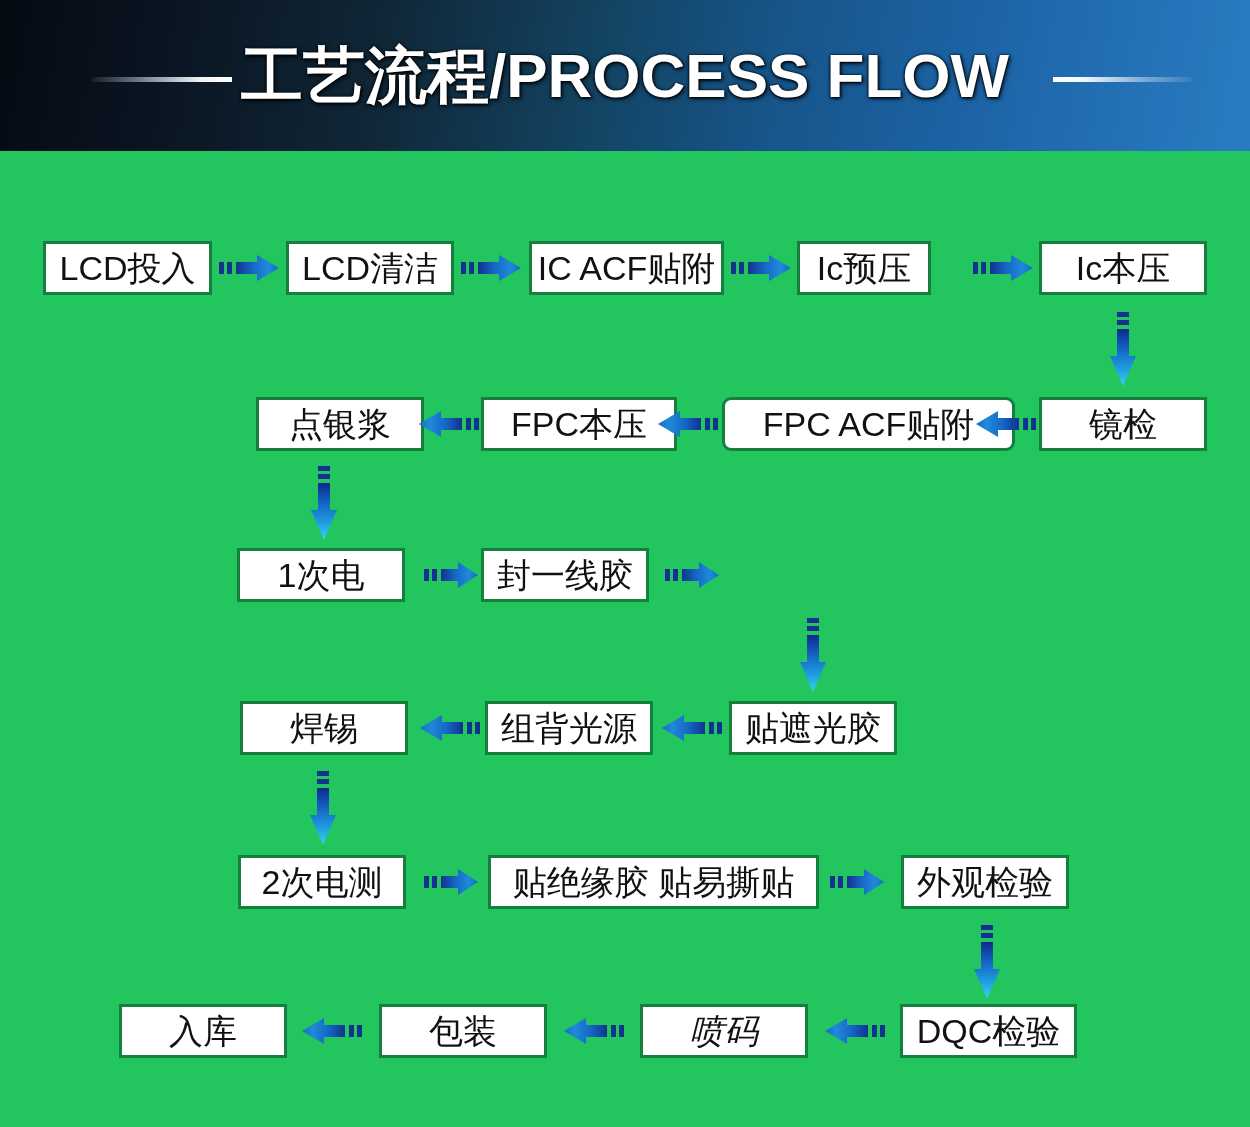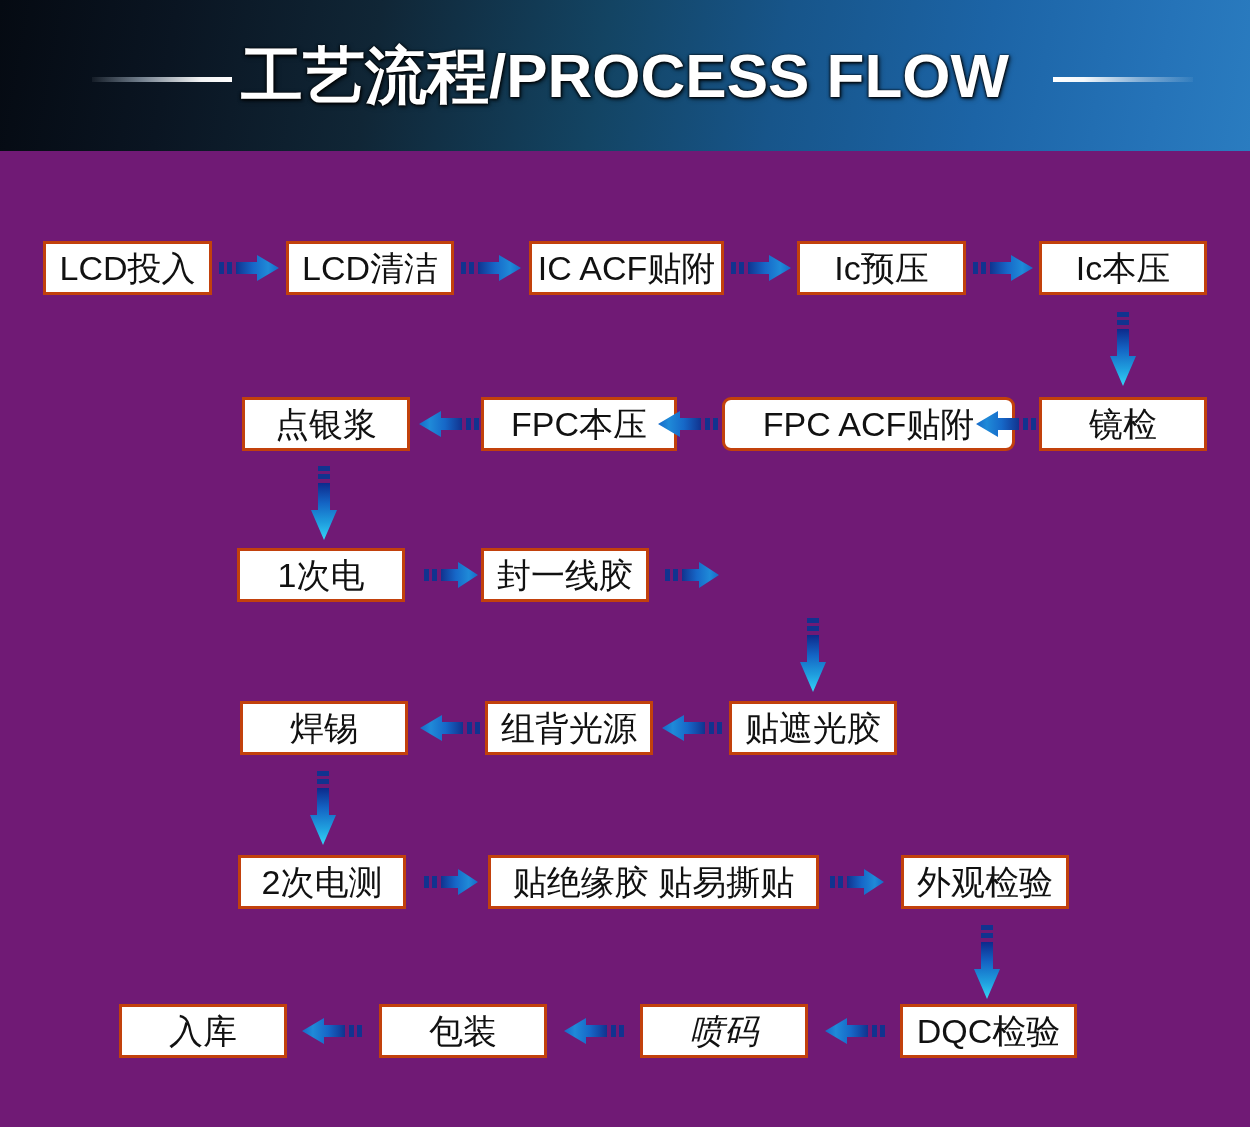--- a/index.html
+++ b/index.html
@@ -4,21 +4,21 @@
 <style>
   html, body {
     margin: 0;
     padding: 0;
     background: #ffffff;
   }
   #page {
     position: relative;
     width: 1250px;
     height: 1127px;
-    background: #701a75;
+    background: #22c55e;
     font-family: "Liberation Sans", "DejaVu Sans", sans-serif;
     overflow: hidden;
   }
 
   
   #banner {
     position: absolute;
     left: 0;
     top: 0;
     width: 1250px;
@@ -75,21 +75,21 @@
         rgba(255,255,255,0.95) 22%,
         rgba(210,225,240,0.55) 62%,
         rgba(255,255,255,0.05) 100%);
   }
 
   
   .node {
     position: absolute;
     box-sizing: border-box;
     background: #ffffff;
-    border: 3px solid #c2410c;
+    border: 3px solid #15803d;
     display: flex;
     align-items: center;
     justify-content: center;
     color: #111111;
     font-size: 34px;
     line-height: 1;
     white-space: nowrap;
   }
 
   
@@ -169,21 +169,21 @@
   </div>
 
   <div class="arrow-h" style="left:731px; top:251px; width:62px;">
     <svg width="62" height="34" viewBox="0 0 62 34">
       <rect x="0" y="11" width="5" height="12" fill="#11338f"></rect>
       <rect x="8" y="11" width="5" height="12" fill="#11338f"></rect>
       <path d="M17 11 L38 11 L38 4 L60 17 L38 30 L38 23 L17 23 Z" fill="url(#gradRight)"></path>
     </svg>
   </div>
 
-  <div class="node" style="left:797px; top:241px; width:169px; height:54px;">
+  <div class="node" style="left:797px; top:241px; width:134px; height:54px;">
     <span>Ic预压</span>
   </div>
 
   <div class="arrow-h" style="left:973px; top:251px; width:62px;">
     <svg width="62" height="34" viewBox="0 0 62 34">
       <rect x="0" y="11" width="5" height="12" fill="#11338f"></rect>
       <rect x="8" y="11" width="5" height="12" fill="#11338f"></rect>
       <path d="M17 11 L38 11 L38 4 L60 17 L38 30 L38 23 L17 23 Z" fill="url(#gradRight)"></path>
     </svg>
   </div>
@@ -193,21 +193,21 @@
   </div>
 
   <div class="arrow-v" style="left:1106px; top:312px; height:78px;">
     <svg width="34" height="78" viewBox="0 0 34 78">
       <rect x="11" y="0" width="12" height="5" fill="#11338f"></rect>
       <rect x="11" y="8" width="12" height="5" fill="#11338f"></rect>
       <path d="M11 17 L11 44 L4 44 L17 74 L30 44 L23 44 L23 17 Z" fill="url(#gradDown)"></path>
     </svg>
   </div>
 
-  <div class="node" style="left:242px; top:397px; width:168px; height:54px;">
+  <div class="node" style="left:256px; top:397px; width:168px; height:54px;">
     <span>点银浆</span>
   </div>
 
   <div class="arrow-h" style="left:417px; top:407px; width:62px;">
     <svg width="62" height="34" viewBox="0 0 62 34">
       <path d="M45 11 L24 11 L24 4 L2 17 L24 30 L24 23 L45 23 Z" fill="url(#gradLeft)"></path>
       <rect x="49" y="11" width="5" height="12" fill="#11338f"></rect>
       <rect x="57" y="11" width="5" height="12" fill="#11338f"></rect>
     </svg>
   </div>

